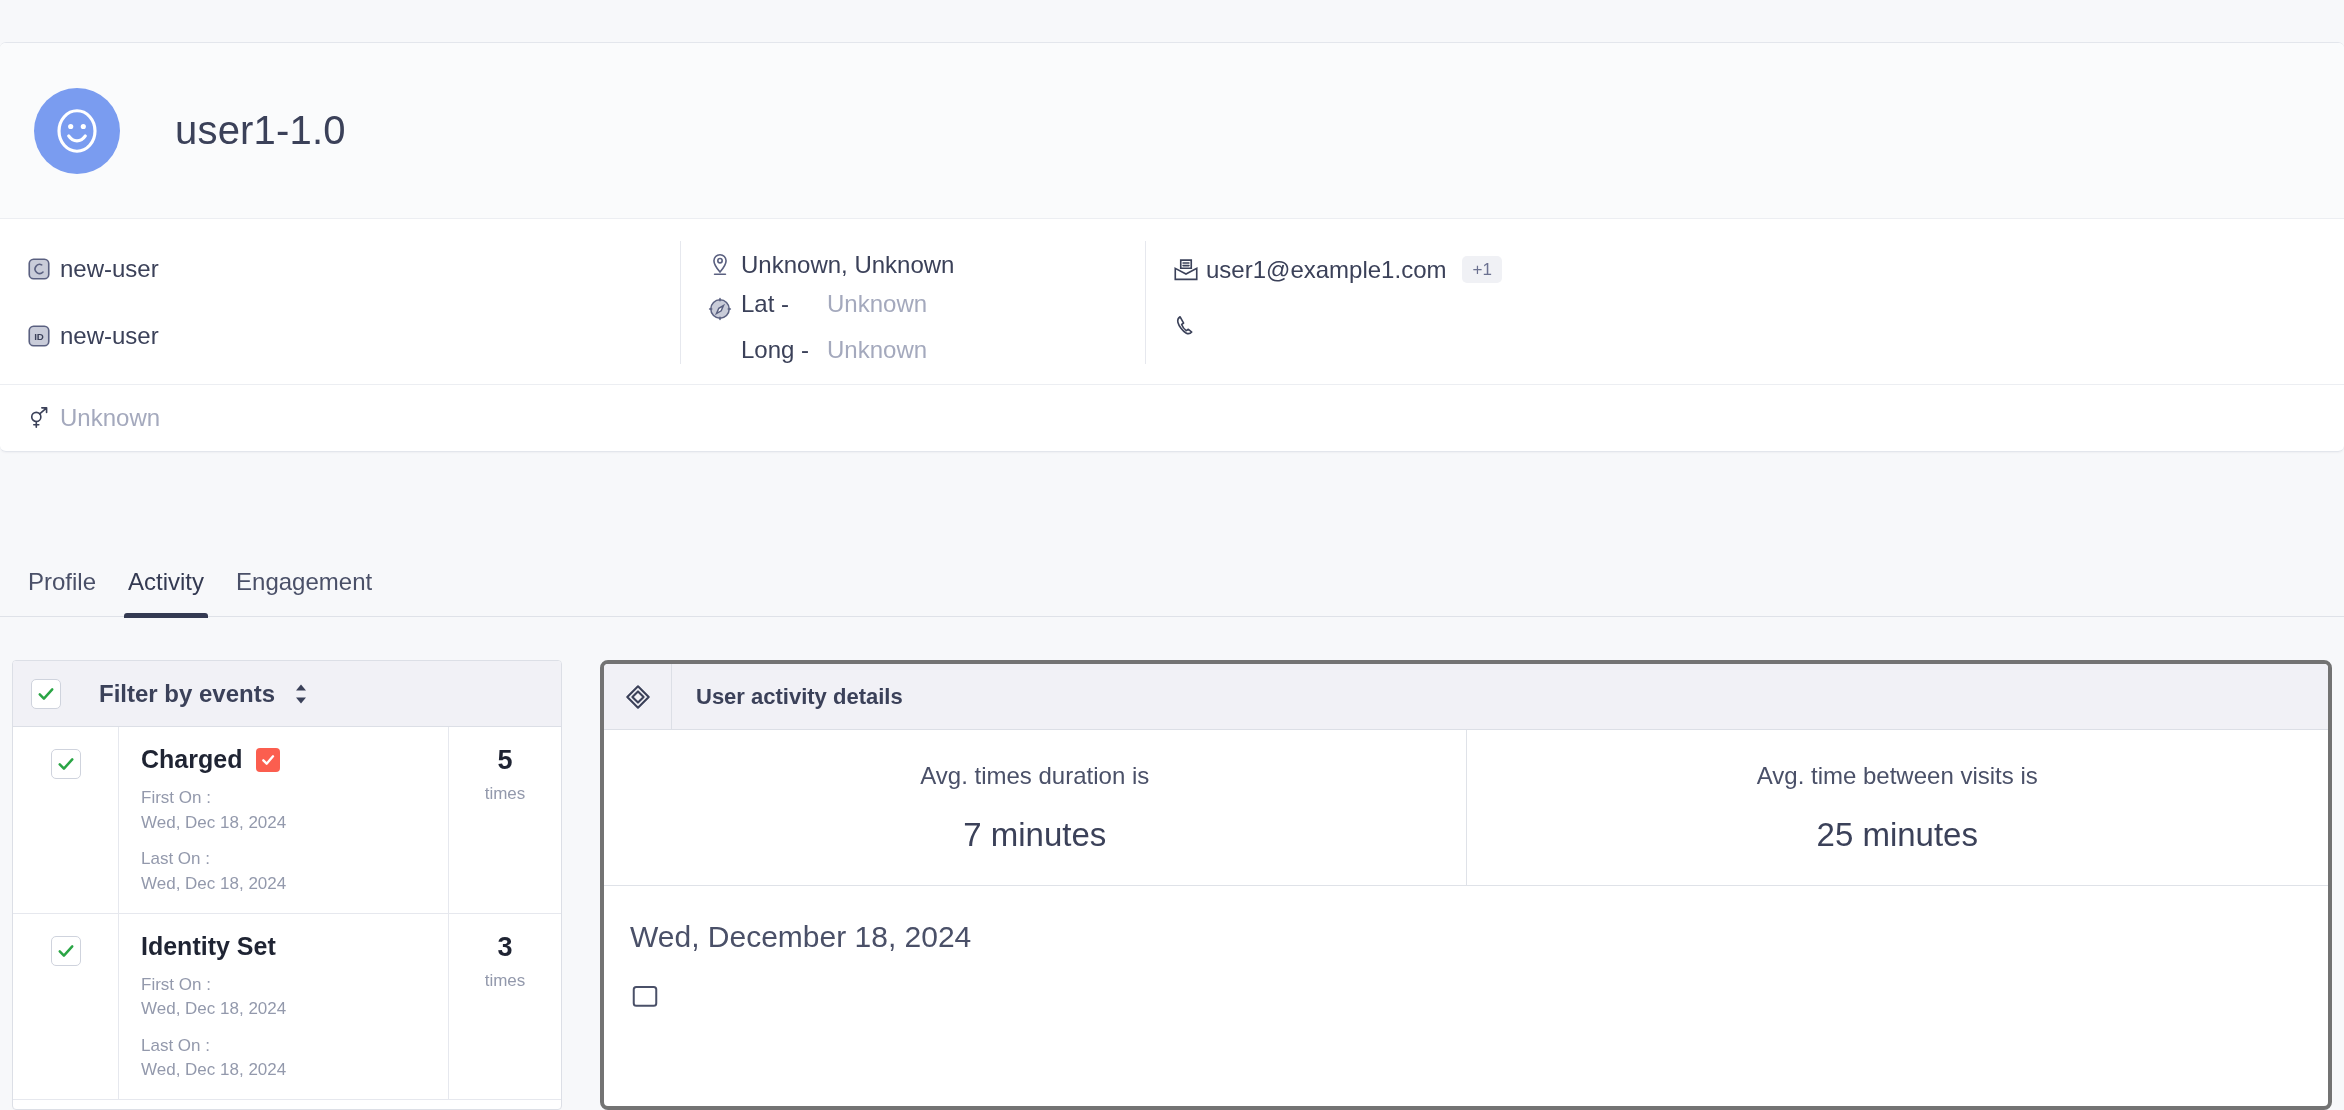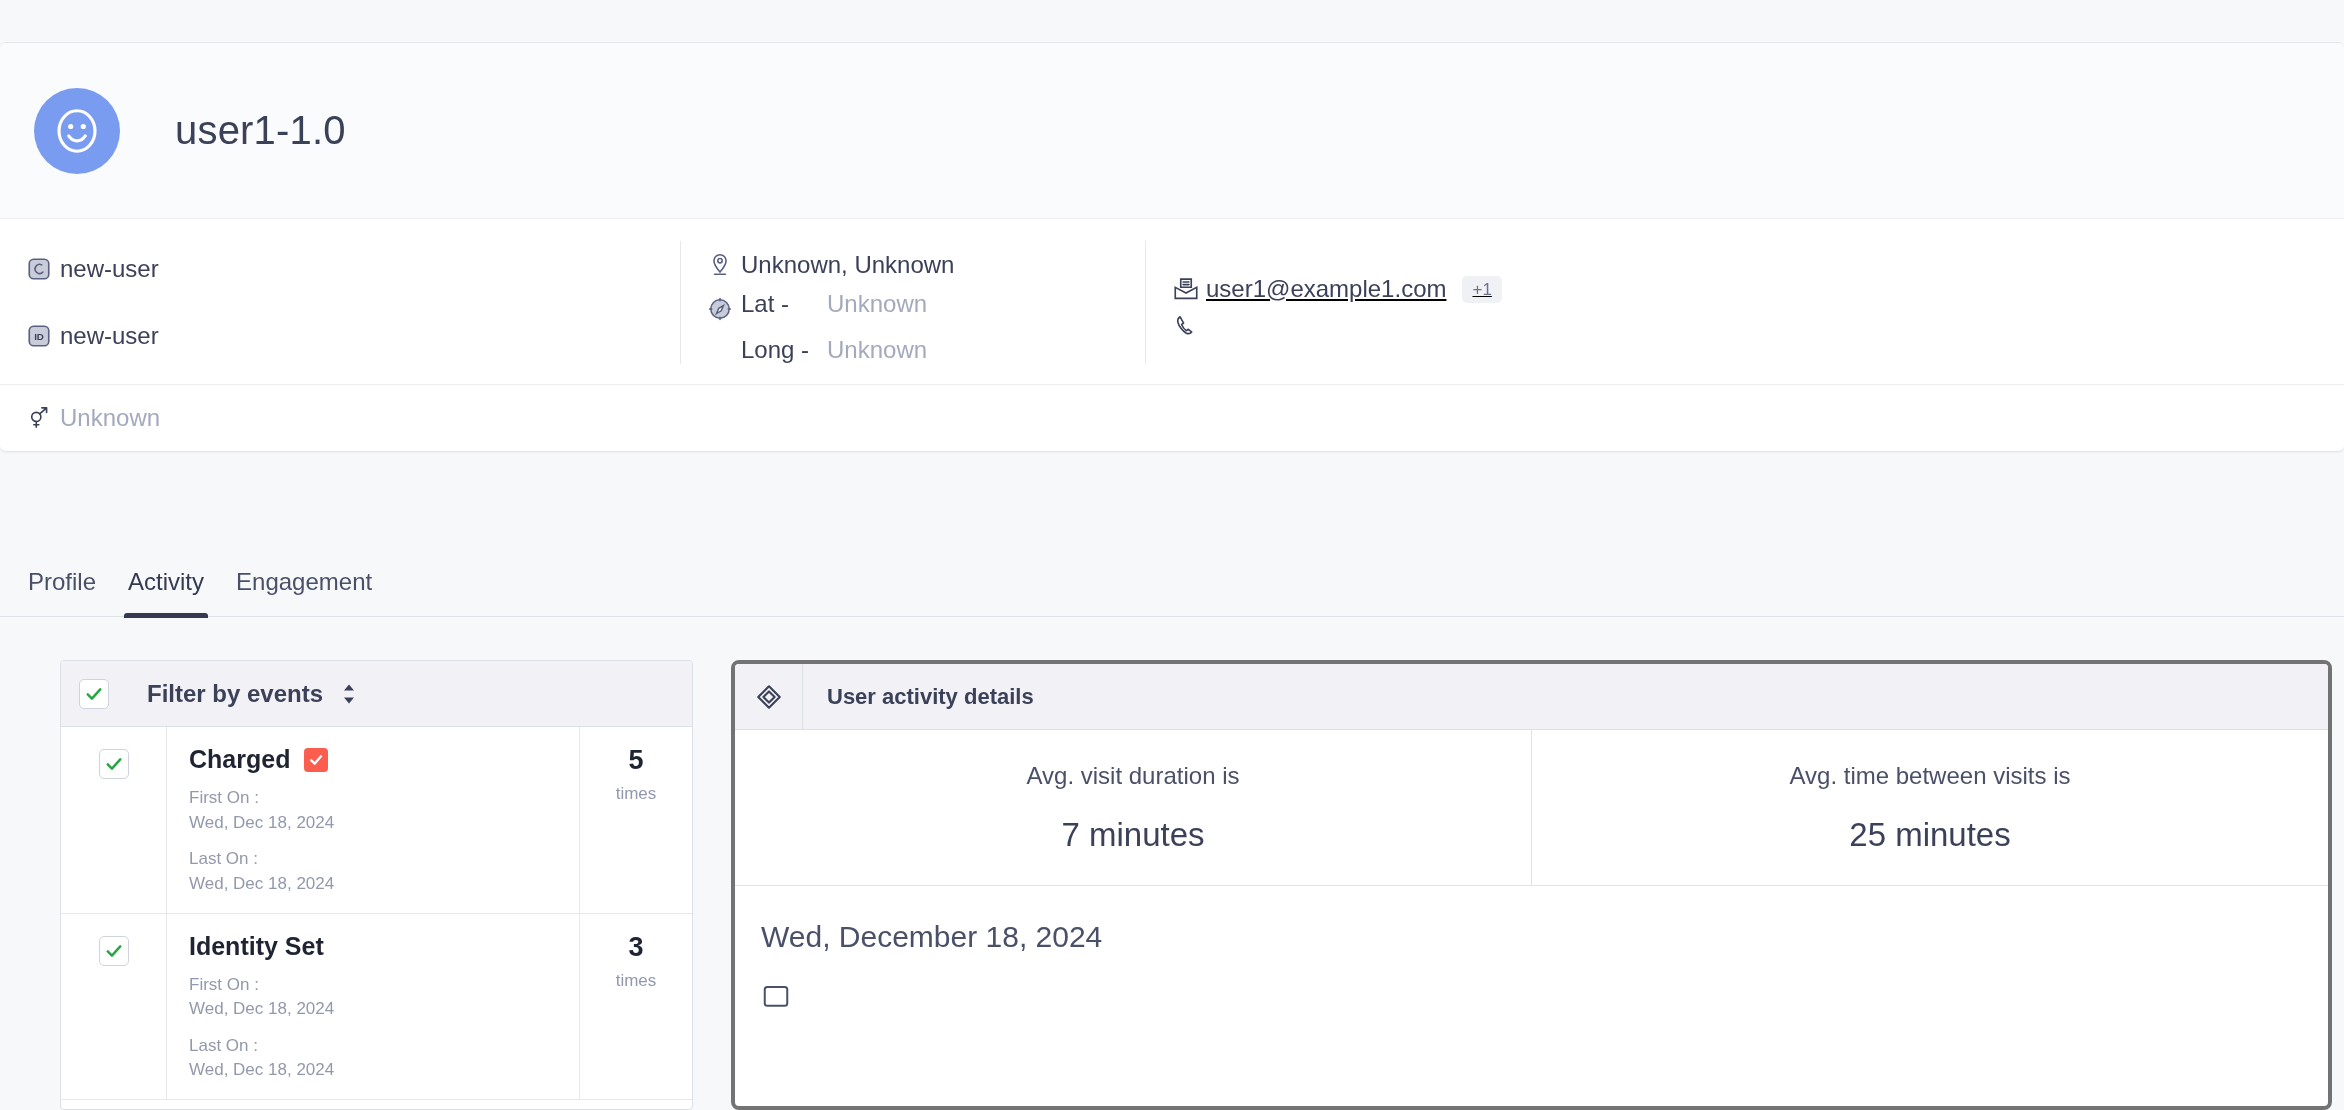--- a/index.html
+++ b/index.html
@@ -84,21 +84,21 @@
     color: #3b4159;
     white-space: nowrap;
   }
   .info-text.muted { color: #a4a9bd; }
 
   .latlong { display: flex; flex-direction: column; gap: 18px; padding-top: 2px; }
   .ll-line { display: flex; align-items: baseline; }
   .ll-label { font-size: 24px; color: #3b4159; width: 86px; }
   .ll-val { font-size: 24px; color: #a4a9bd; }
 
-  .email-row { display: flex; align-items: flex-end; text-decoration: underline; }
+  .email-row { display: flex; align-items: flex-start; }
   .badge-count {
     margin-left: 16px;
     background: #f0f1f5;
     color: #6b7190;
     font-size: 17px;
     padding: 5px 10px;
     border-radius: 5px;
     line-height: 1;
   }
 
@@ -143,28 +143,27 @@
     position: absolute;
     left: 0; top: 660px;
     width: 2344px; height: 450px;
     display: flex;
     padding: 0 12px;
     gap: 38px;
   }
 
   
   .filter-panel {
-    width: 633px;
+    width: 550px;
     flex: none;
     background: #ffffff;
     border: 1px solid #dcdfe6;
     border-radius: 4px;
     overflow: hidden;
     height: 450px;
-    margin-left: 48px;
   }
   .filter-head {
     display: flex;
     align-items: center;
     height: 66px;
     background: #f1f1f6;
     border-bottom: 1px solid #dcdfe6;
     padding-left: 18px;
   }
   .chk {
@@ -462,21 +461,21 @@
           <svg width="28" height="28" viewBox="0 0 24 24" fill="none" stroke="#3b4159" stroke-width="1.8" stroke-linejoin="round">
             <path d="M12 2.8l9.2 9.2-9.2 9.2L2.8 12z"></path>
             <path d="M12 7.2L16.8 12 12 16.8 7.2 12z"></path>
           </svg>
         </span>
         <span class="details-head-title">User activity details</span>
       </div>
 
       <div class="stats-row">
         <div class="stat-card">
-          <div class="stat-label">Avg. visit duration is</div>
+          <div class="stat-label">Avg. times duration is</div>
           <div class="stat-value">7 minutes</div>
         </div>
         <div class="stat-card">
           <div class="stat-label">Avg. time between visits is</div>
           <div class="stat-value">25 minutes</div>
         </div>
       </div>
 
       <div class="date-section">
         <div class="date-heading">Wed, December 18, 2024</div>

